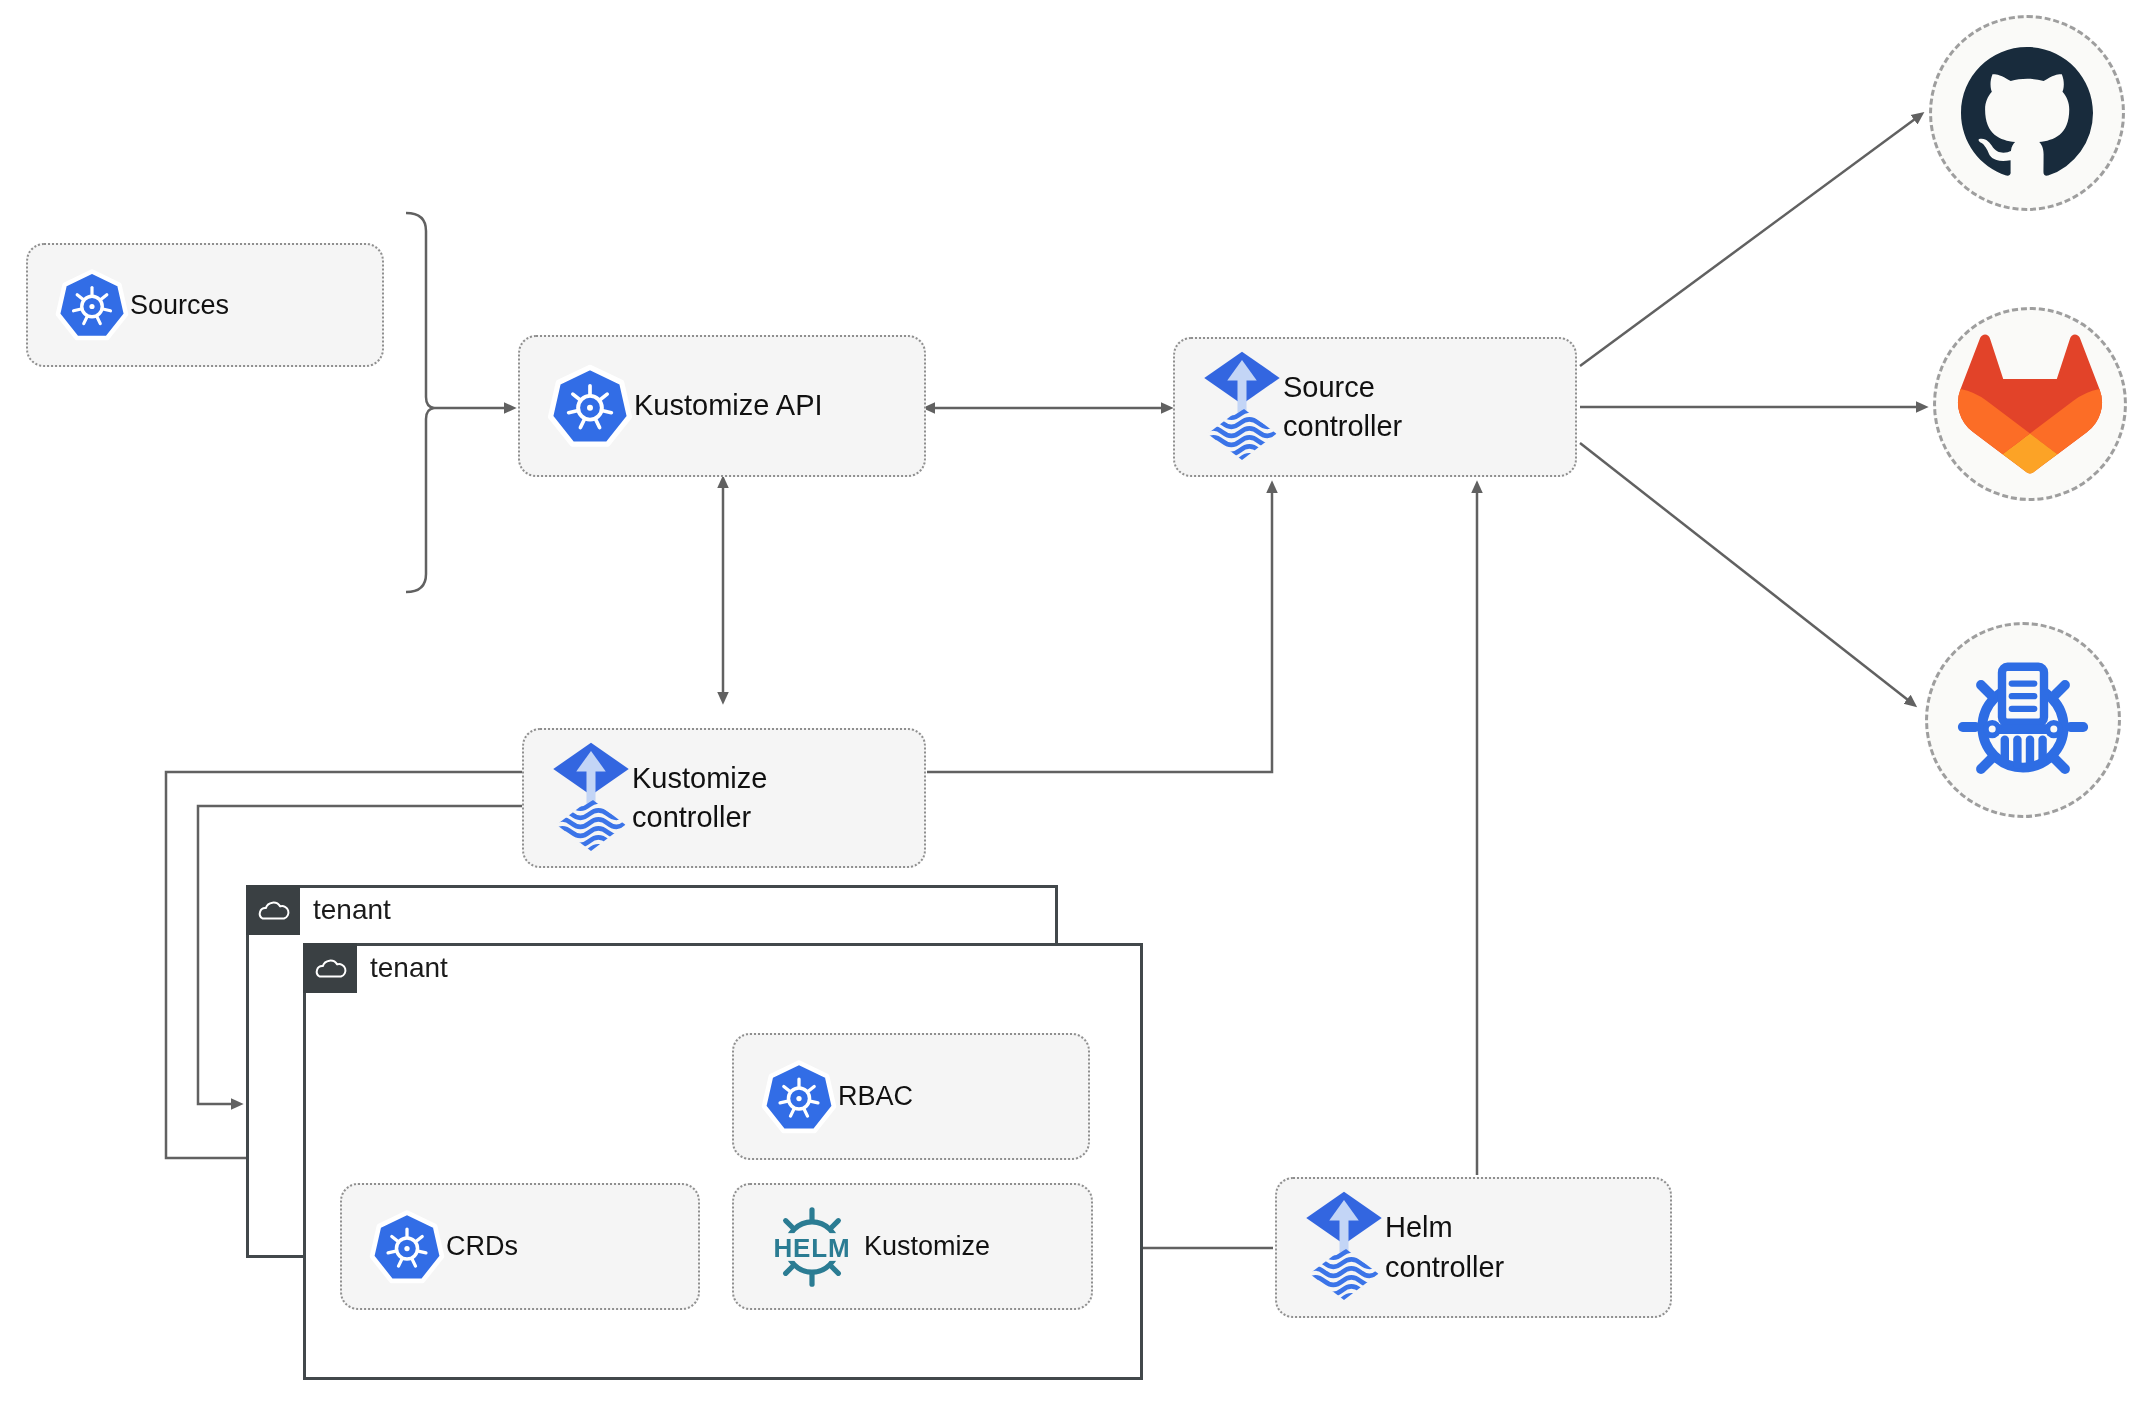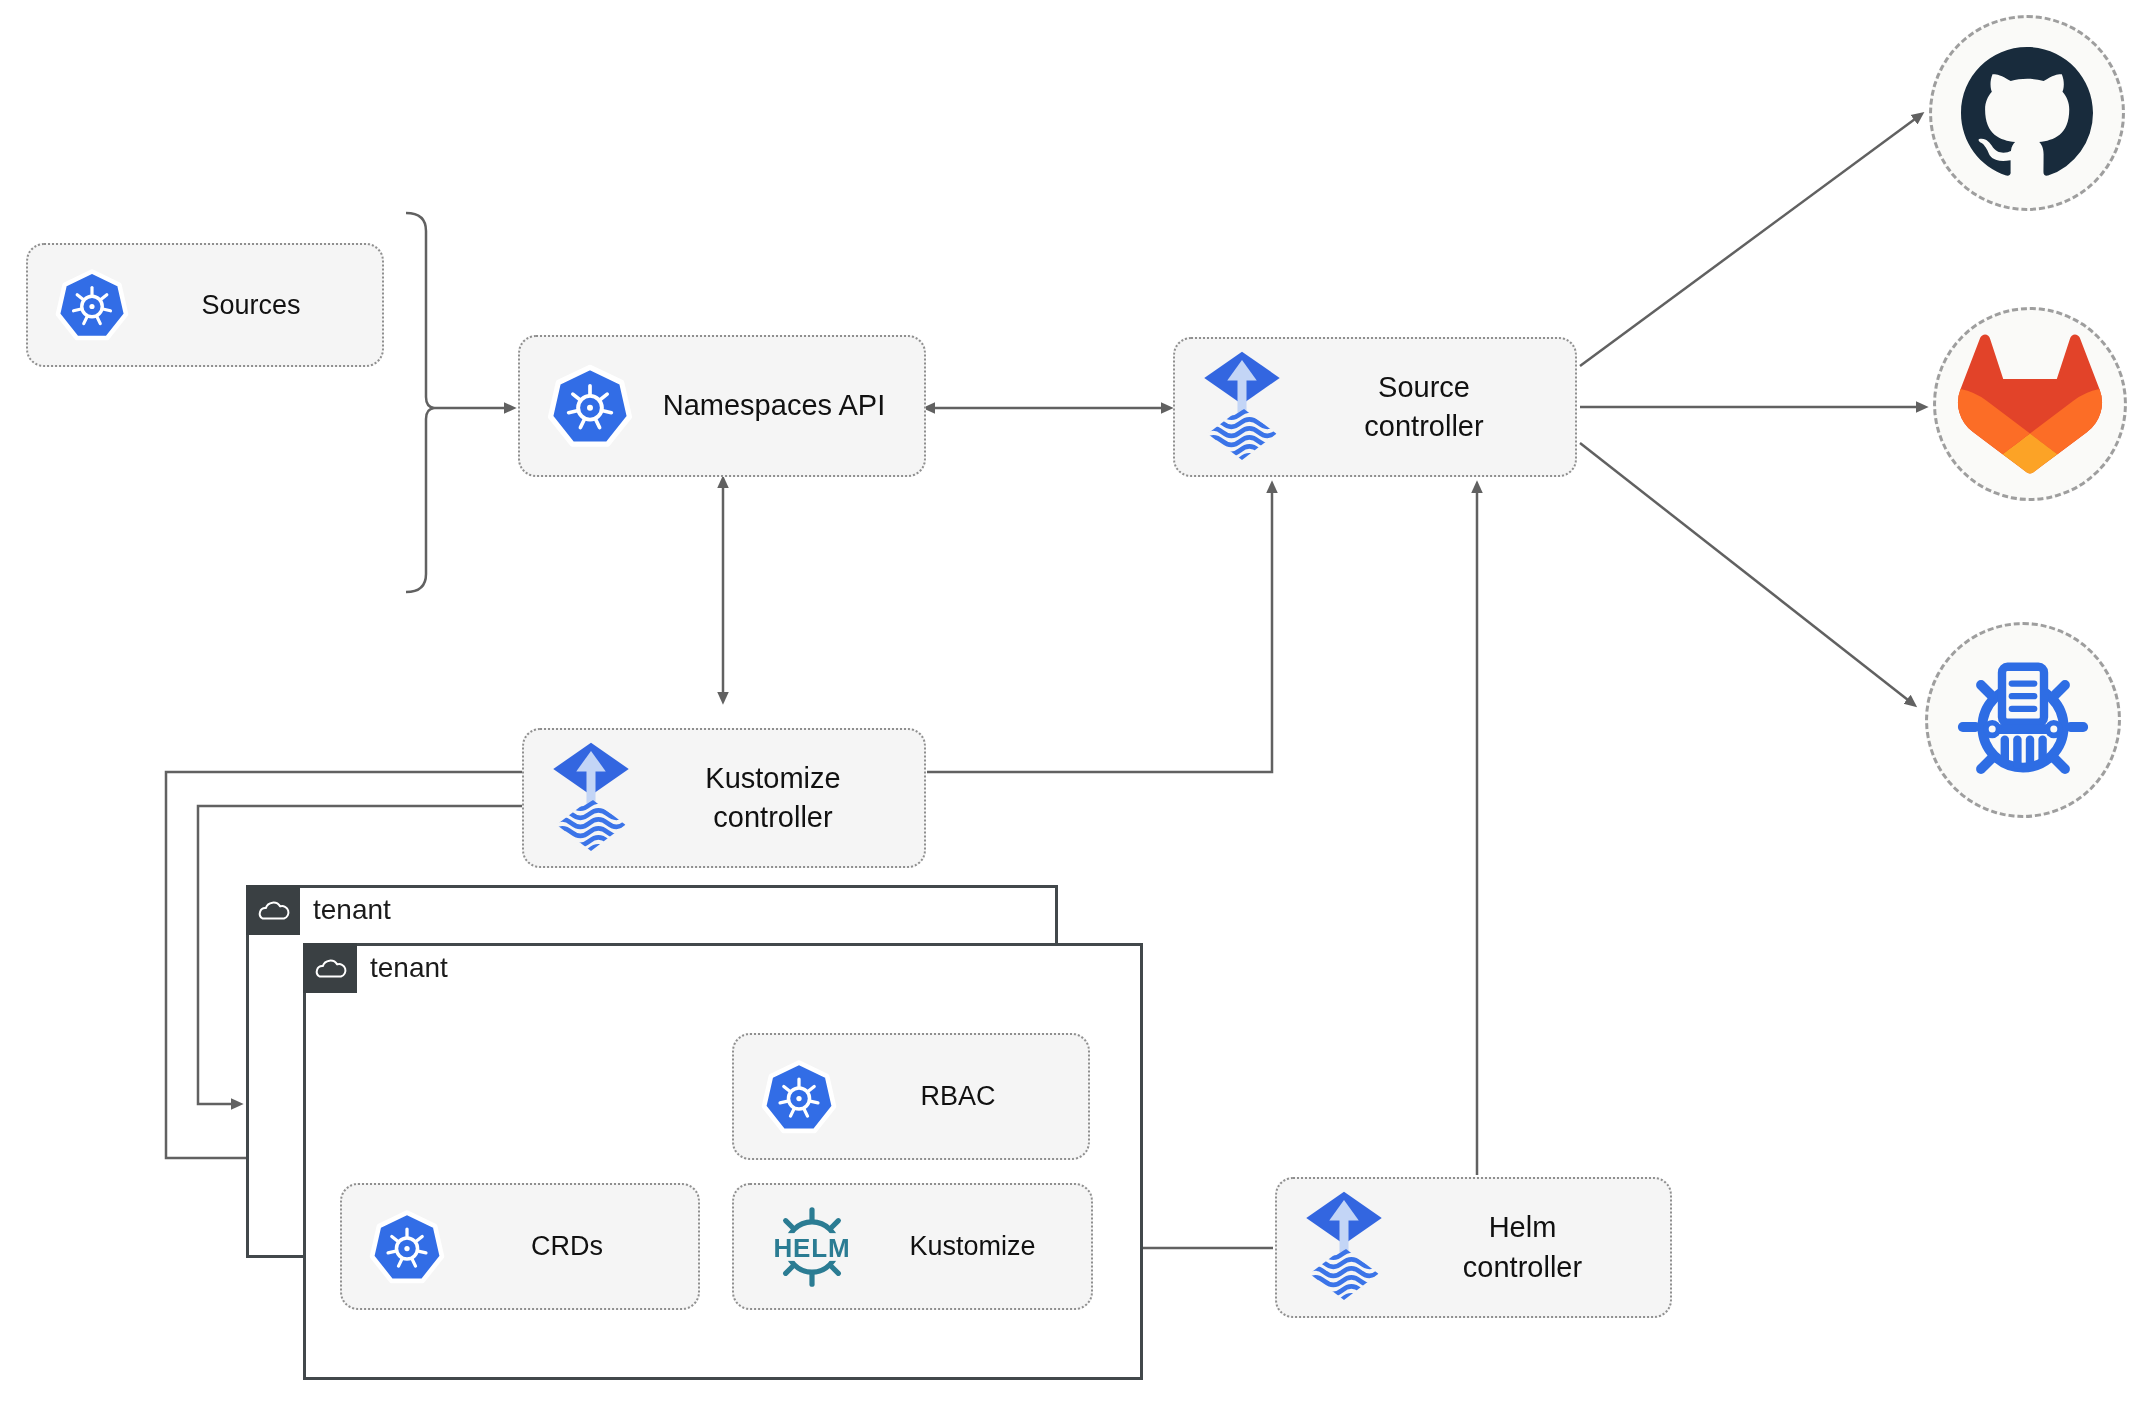--- a/index.html
+++ b/index.html
@@ -3,21 +3,21 @@
 <meta charset="utf-8">
 <style>
   html,body{margin:0;padding:0;background:#ffffff;}
   .canvas{position:relative;width:2144px;height:1407px;background:#ffffff;
           font-family:"Liberation Sans",sans-serif;overflow:hidden;}
   .wires{position:absolute;left:0;top:0;width:2144px;height:1407px;}
 
   .node{position:absolute;display:flex;align-items:center;background:#f5f5f5;
         border:2px dotted #8f8f8f;border-radius:18px;box-sizing:border-box;}
   .node .ic{flex:0 0 auto;display:flex;align-items:center;justify-content:center;margin-left:26px;}
-  .node .lbl{flex:1 1 auto;text-align:center;font-size:27px;color:#111111;
+  .node .lbl{flex:1 1 auto;font-size:27px;color:#111111;
              white-space:pre-line;line-height:1.35;padding-right:10px;}
   .node .lbl-lg{font-size:29px;}
 
   .group{position:absolute;background:#ffffff;border:3px solid #42484b;box-sizing:border-box;}
   .badge{position:absolute;top:-3px;left:-3px;width:54px;height:50px;background:#3a4043;
          display:flex;align-items:center;justify-content:center;}
   .glabel{position:absolute;top:-3px;left:64px;height:50px;display:flex;align-items:center;
           font-size:28px;color:#1b1b1b;}
 
   .circle{position:absolute;border:3px dashed #9e9e9e;border-radius:50%;background:#fafaf8;
@@ -120,21 +120,21 @@
     <span class="lbl">Sources</span>
   </div>
 
 
   <div class="node" style="left:518px;top:335px;width:408px;height:142px;">
     <span class="ic">
       <svg width="88" height="88" viewBox="0 0 100 100">
           <use href="#k8s"></use>
         </svg>
     </span>
-    <span class="lbl lbl-lg">Namespaces API</span>
+    <span class="lbl lbl-lg">Kustomize API</span>
   </div>
 
   <div class="node" style="left:1173px;top:337px;width:404px;height:140px;">
     <span class="ic">
       <svg width="82" height="115" viewBox="0 0 100 140">
           <use href="#flux"></use>
         </svg>
     </span>
     <span class="lbl lbl-lg">Source
 controller</span>

